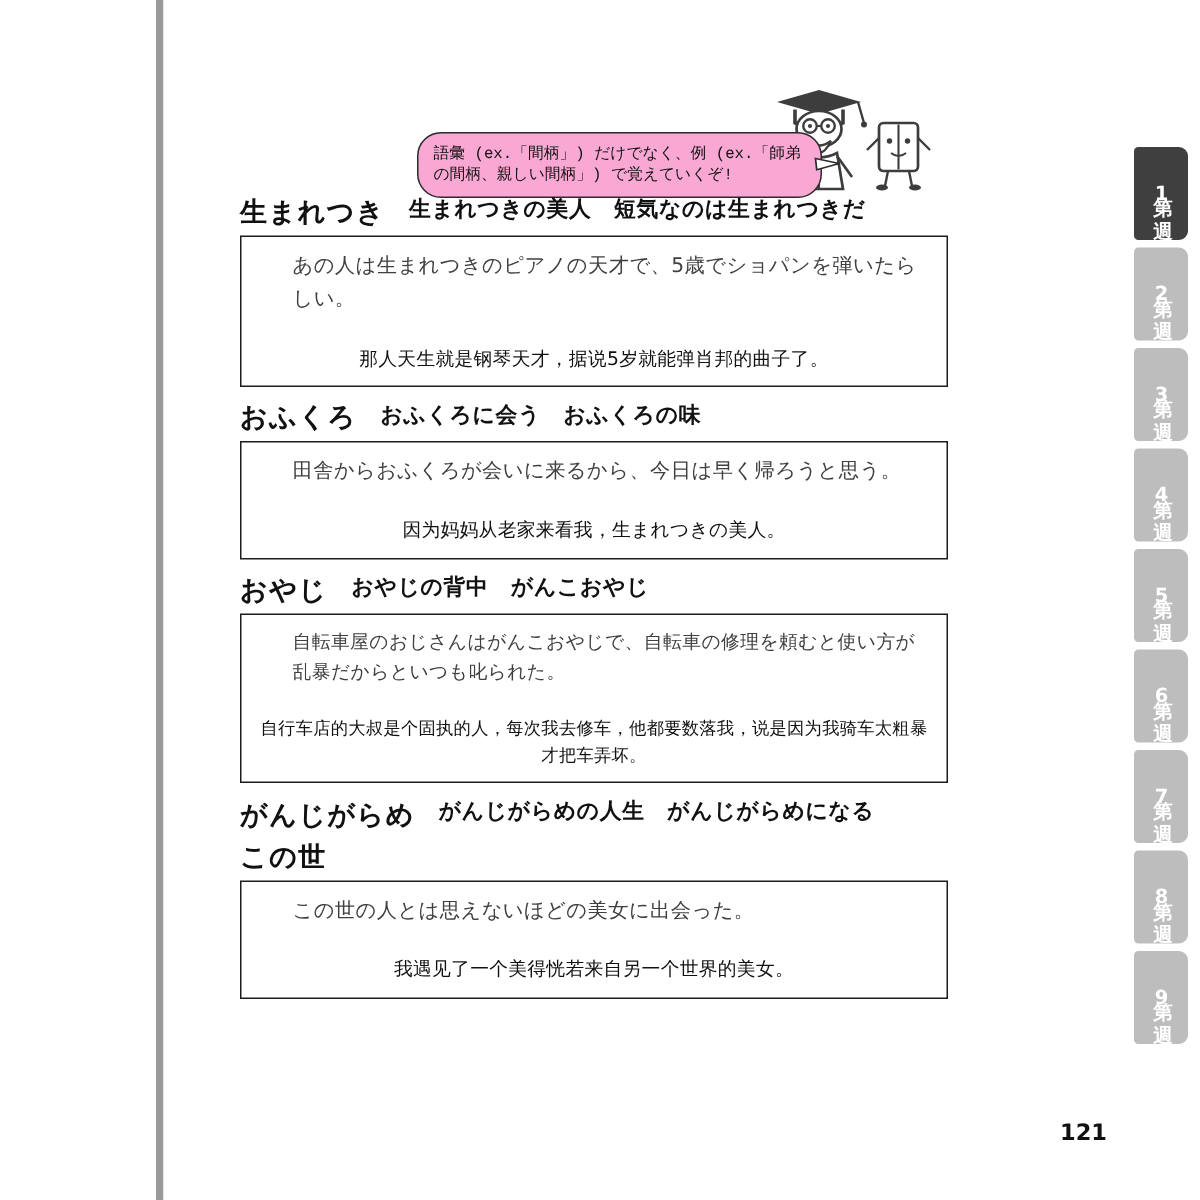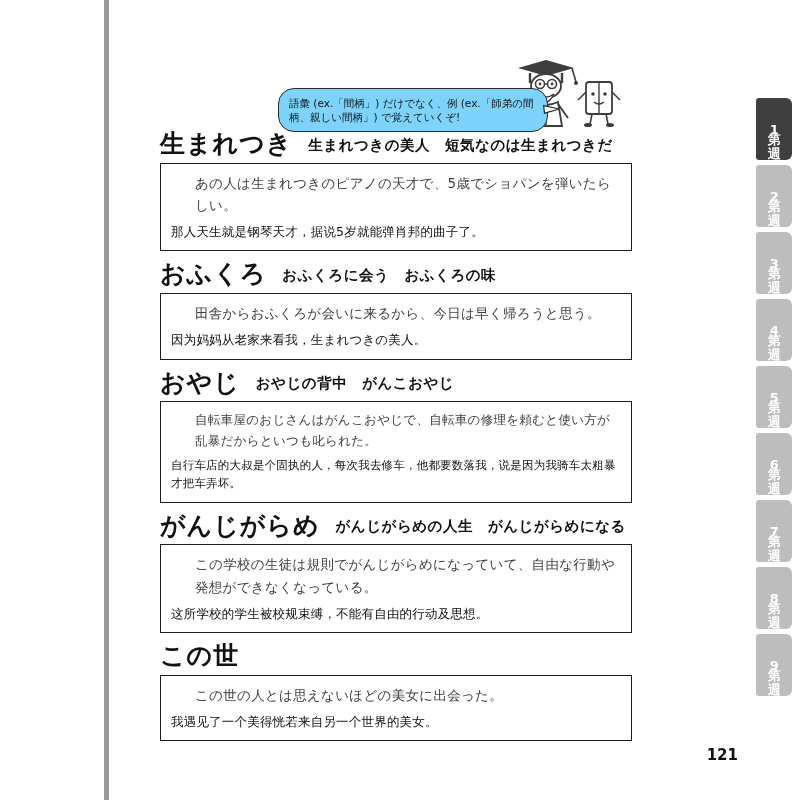--- a/index.html
+++ b/index.html
@@ -90,22 +90,23 @@
     top: 88px;
     width: 270px;
   }
   .bubble {
     border: 1.6px solid #2b2b2b;
     border-radius: 16px;
     padding: 7px 10px;
     font-size: 10.5px;
     line-height: 1.35;
     color: #111;
-    background: #7dd3fc;
+    background: #f9a8d4;
     box-sizing: border-box;
+    font-family: Liberation Mono, monospace;
   }
   .bubble-tail {
     position: absolute;
     right: -14px;
     top: 16px;
     width: 20px;
     height: 10px;
   }
   .chars {
     position: absolute;
@@ -123,21 +124,21 @@
   .entry {
     margin-bottom: 9px;
   }
   .entry-head {
     display: flex;
     align-items: flex-end;
     gap: 16px;
     margin-bottom: 5px;
   }
   .entry-term {
-    font-size: 25px;
+    font-size: 18px;
     font-weight: bold;
     color: #111;
     letter-spacing: 1px;
     line-height: 1.1;
     font-family: "DejaVu Sans", "Liberation Sans", sans-serif;
     white-space: nowrap;
   }
   .entry-examples {
     font-size: 14.5px;
     color: #111;
@@ -155,22 +156,23 @@
     font-size: 13.5px;
     line-height: 1.65;
     color: #404040;
     letter-spacing: 0.3px;
     margin-left: 24px;
   }
   .zh {
     font-size: 12.5px;
     line-height: 1.55;
     color: #111;
-    margin-top: 6px;
+    margin-top: 18px;
     letter-spacing: 0.2px;
+    text-align: center;
   }
   .jp.small { font-size: 12.5px; }
   .zh.small { font-size: 11.5px; }
   .page-number {
     position: absolute;
     right: 62px;
     bottom: 36px;
     font-size: 15px;
     font-weight: bold;
     color: #111;
@@ -274,24 +276,20 @@
         <div class="jp small">自転車屋のおじさんはがんこおやじで、自転車の修理を頼むと使い方が乱暴だからといつも叱られた。</div>
         <div class="zh small">自行车店的大叔是个固执的人，每次我去修车，他都要数落我，说是因为我骑车太粗暴才把车弄坏。</div>
       </div>
     </div>
 
     <div class="entry">
       <div class="entry-head">
         <div class="entry-term">がんじがらめ</div>
         <div class="entry-examples">がんじがらめの人生　がんじがらめになる</div>
       </div>
-      <div class="box">
-        <div class="jp">この学校の生徒は規則でがんじがらめになっていて、自由な行動や発想ができなくなっている。</div>
-        <div class="zh">这所学校的学生被校规束缚，不能有自由的行动及思想。</div>
-      </div>
     </div>
 
     <div class="entry">
       <div class="entry-head">
         <div class="entry-term">この世</div>
       </div>
       <div class="box">
         <div class="jp">この世の人とは思えないほどの美女に出会った。</div>
         <div class="zh">我遇见了一个美得恍若来自另一个世界的美女。</div>
       </div>

